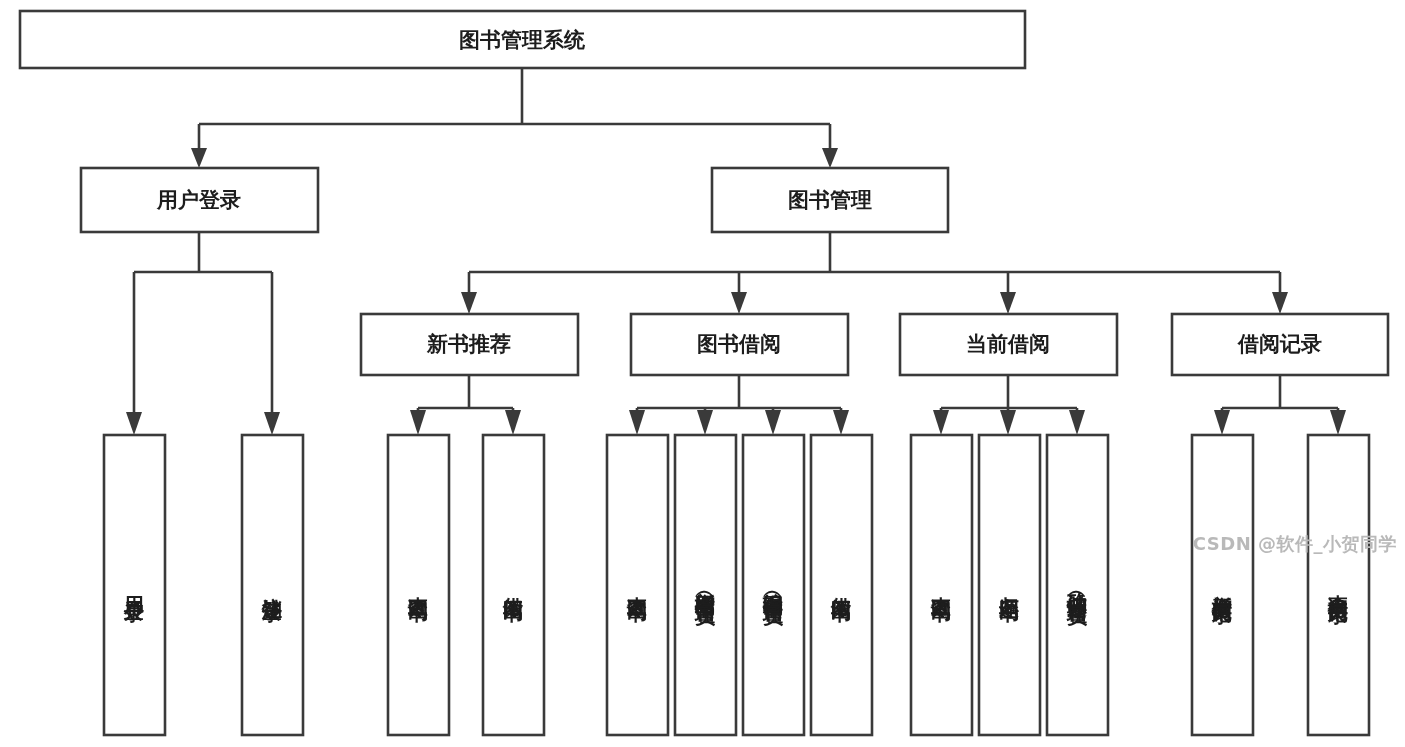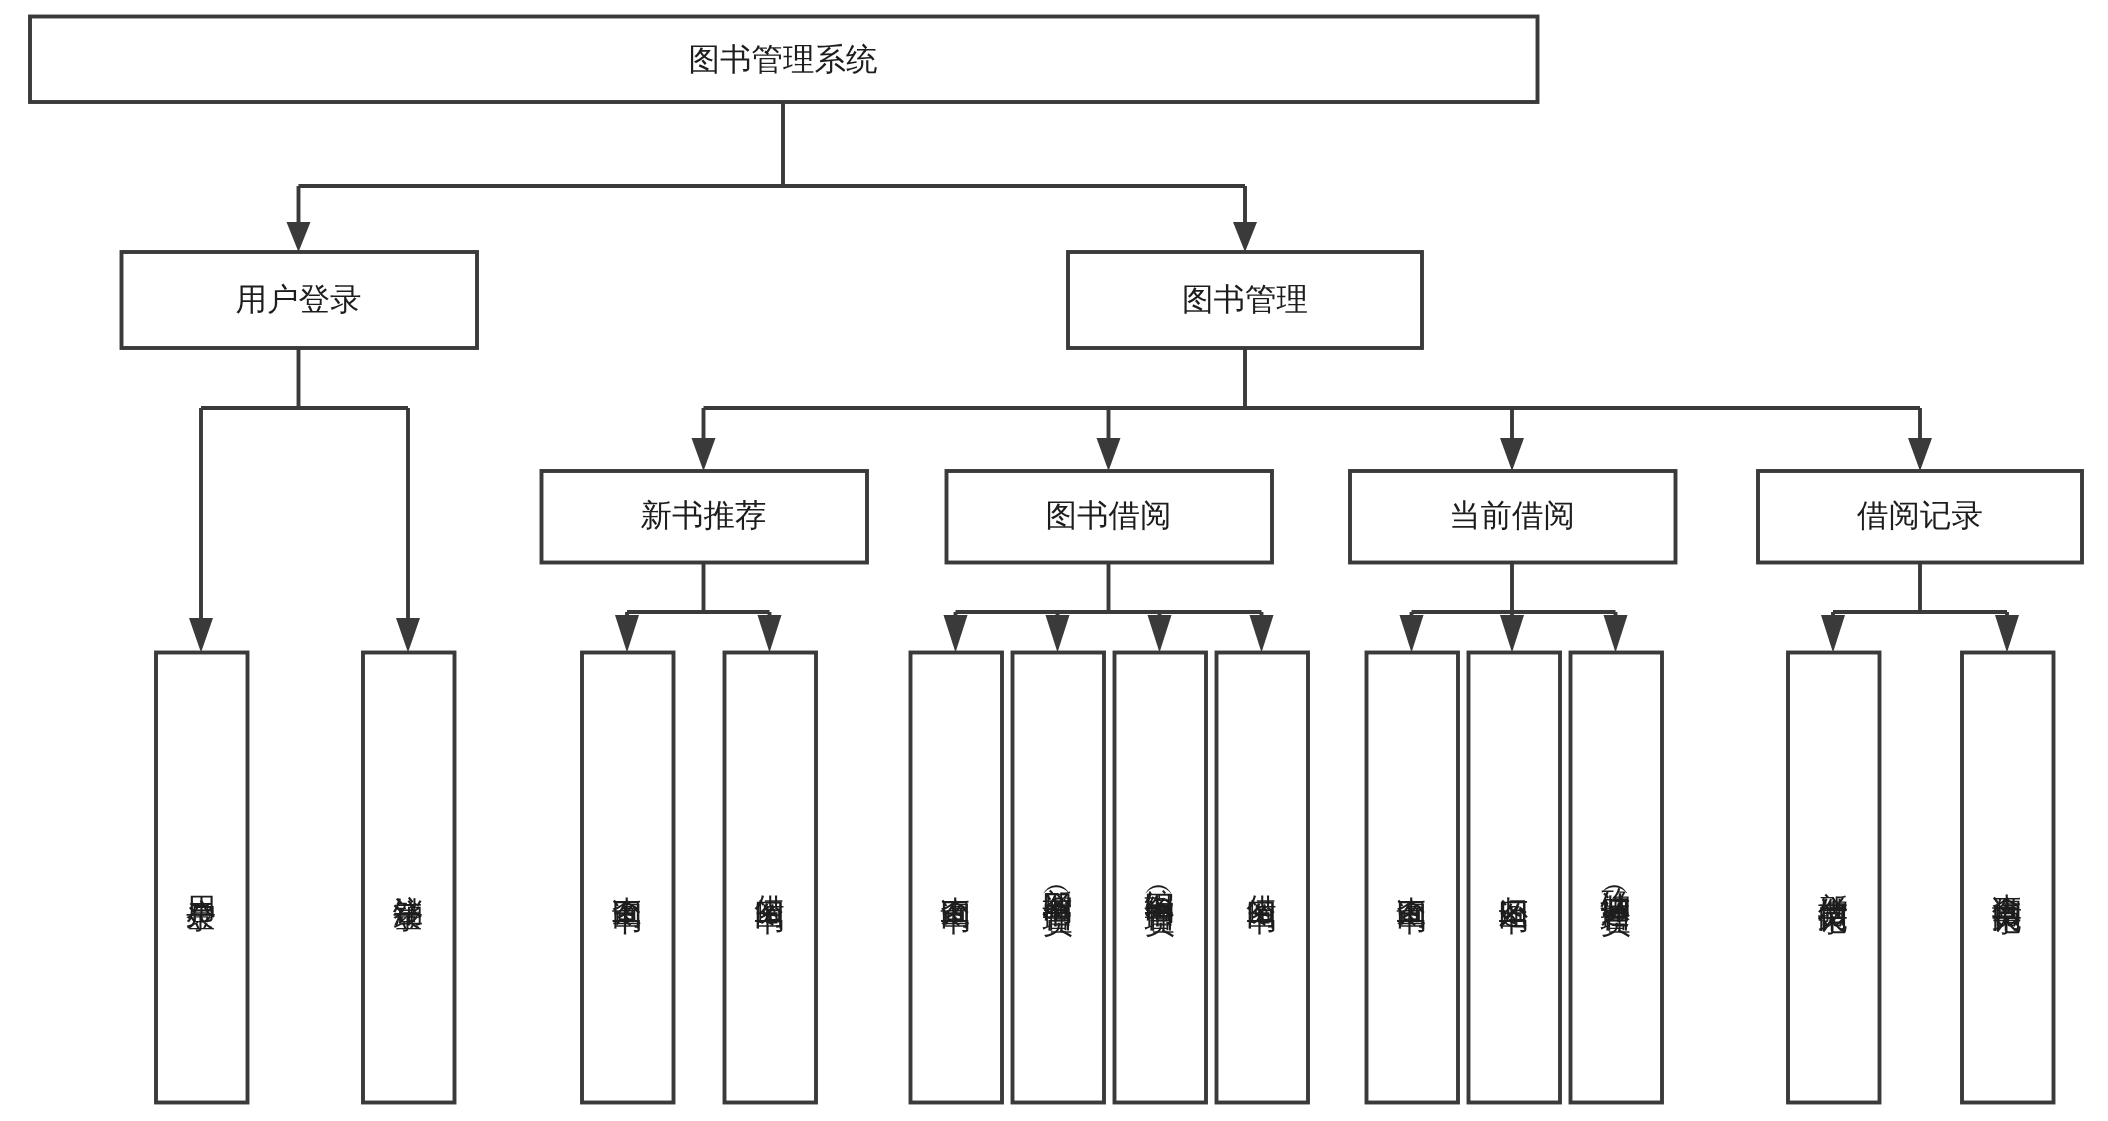--- a/index.html
+++ b/index.html
@@ -12,20 +12,21 @@
     width: 1405px;
     height: 747px;
     overflow: hidden;
     font-family: "DejaVu Sans", "Liberation Sans", sans-serif;
   }
   #diagram-root {
     position: relative;
     width: 1405px;
     height: 560px;
     background: #ffffff;
+    font-weight: bold;
   }
   svg.flow {
     position: absolute;
     left: 0;
     top: 0;
     width: 1405px;
     height: 747px;
   }
   .node-box {
     fill: #ffffff;
@@ -213,13 +214,14 @@
   <div class="leaf-label" style="left:743px; top:435px; width:61px; height:300px;">编辑图书（管理员）</div>
   <div class="leaf-label" style="left:811px; top:435px; width:61px; height:300px;">借阅图书</div>
 
   <div class="leaf-label" style="left:911px; top:435px; width:61px; height:300px;">查询图书</div>
   <div class="leaf-label" style="left:979px; top:435px; width:61px; height:300px;">归还图书</div>
   <div class="leaf-label" style="left:1047px; top:435px; width:61px; height:300px;">确认归还（管理员）</div>
 
   <div class="leaf-label" style="left:1192px; top:435px; width:61px; height:300px;">新增借阅记录</div>
   <div class="leaf-label" style="left:1308px; top:435px; width:61px; height:300px;">查询借阅记录</div>
 
+  <div class="watermark">CSDN @软件_小贺同学</div>
 </div>
 
 </body></html>

